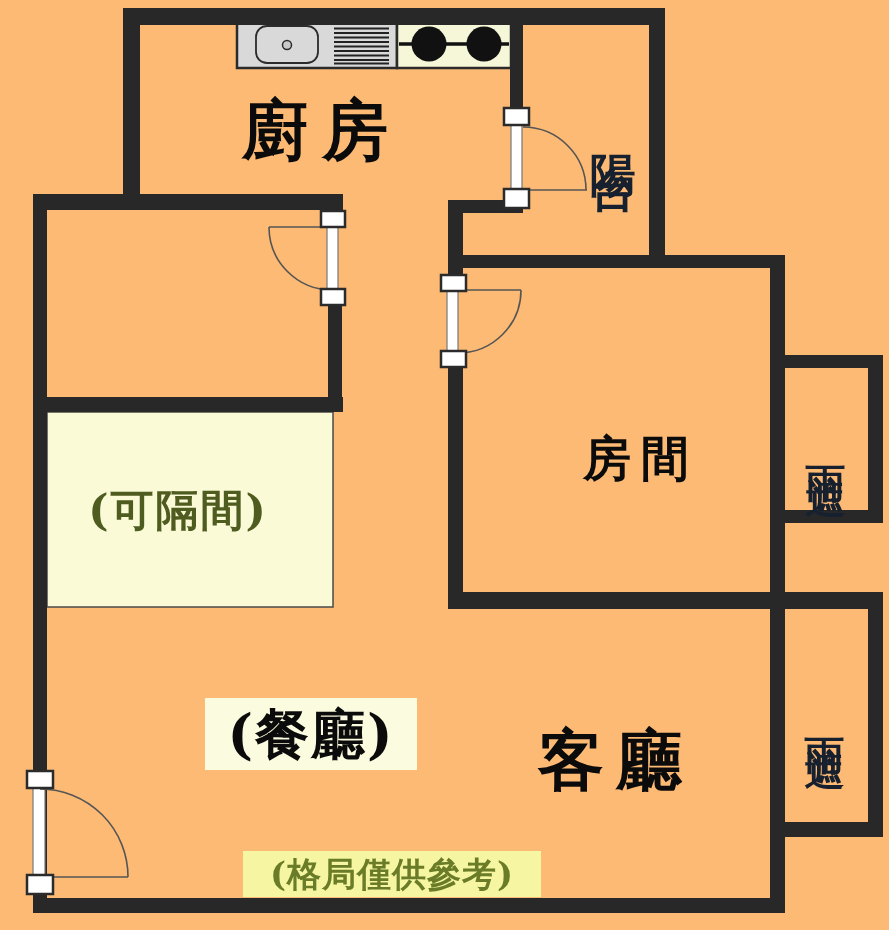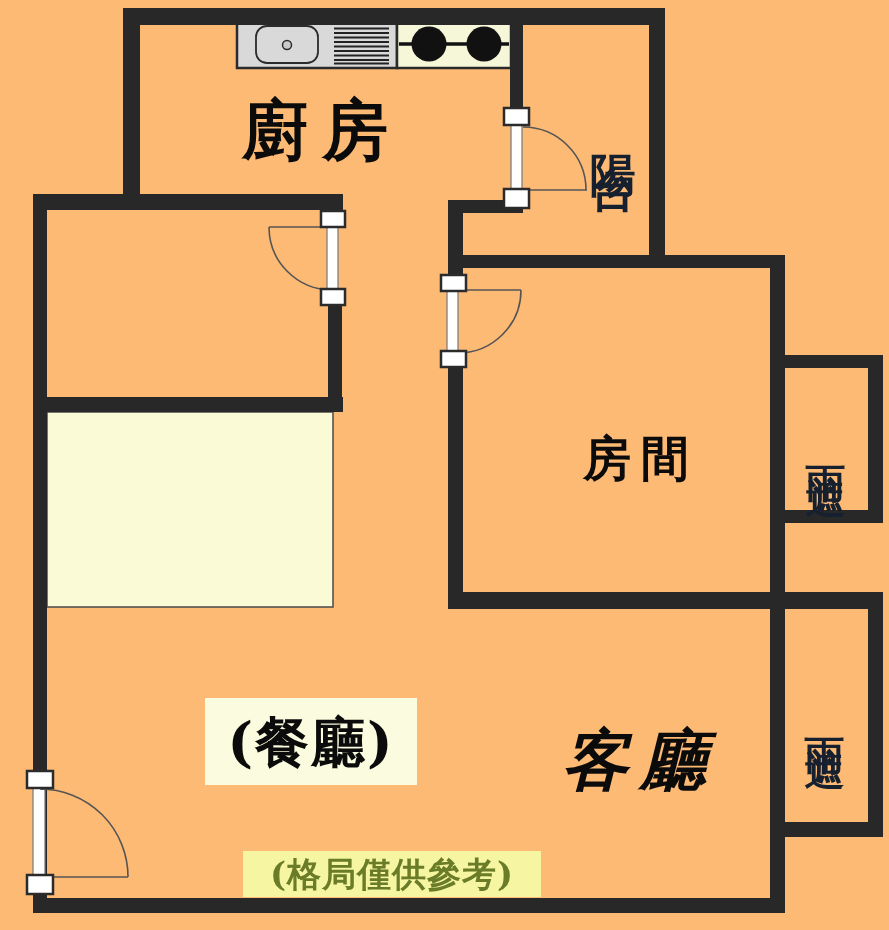--- a/index.html
+++ b/index.html
@@ -20,26 +20,26 @@
   }
   .v-label{
     writing-mode:vertical-rl;
     text-orientation:upright;
     color:#16202e;
     letter-spacing:10px;
   }
   .kitchen-label{left:172px;top:85px;width:300px;height:90px;font-size:66px;letter-spacing:14px;}
   .bathroom-label{left:10px;top:270px;width:300px;height:90px;font-size:66px;letter-spacing:14px;}
   .bedroom-label{left:491px;top:413px;width:300px;height:90px;font-size:48px;letter-spacing:10px;}
-  .living-label{left:490px;top:715px;width:300px;height:90px;font-size:66px;letter-spacing:12px;font-style:italic;}
+  .living-label{left:466px;top:715px;width:300px;height:90px;font-size:66px;letter-spacing:12px;}
   .balcony-label{left:579px;top:58px;width:70px;height:140px;font-size:46px;}
   .rain1-label{left:791px;top:380px;width:70px;height:128px;font-size:40px;}
   .rain2-label{left:790px;top:652px;width:70px;height:128px;font-size:40px;}
   .partition-label{left:28px;top:481px;width:300px;height:58px;font-size:43px;color:#4f5c20;letter-spacing:2px;}
-  .dining-label{left:205px;top:698px;width:212px;height:87px;font-size:54px;background:#fbfbdf;letter-spacing:2px;text-align:center;}
+  .dining-label{left:205px;top:698px;width:212px;height:72px;font-size:54px;background:#fbfbdf;letter-spacing:2px;text-align:center;}
   .disclaimer-label{left:243px;top:851px;width:298px;height:46px;font-size:34px;color:#6b7c28;background:#f6f6a2;letter-spacing:1px;}
   .wall{fill:#282828;}
   .post{fill:#ffffff;stroke:#2b2b2b;stroke-width:2.5;}
   .leafframe{fill:#ffffff;stroke:#777;stroke-width:1.2;}
   .swing{fill:none;stroke:#555;stroke-width:1.6;}
   .leafline{stroke:#555;stroke-width:1.6;}
 </style>
 </head>
 <body>
 
@@ -125,20 +125,21 @@
       <rect class="leafframe" x="33" y="788" width="12" height="88"></rect>
       <line class="leafline" x1="40" y1="877" x2="128" y2="877"></line>
       <path class="swing" d="M 40 789 A 88 88 0 0 1 128 877"></path>
       <rect class="post" x="27" y="771" width="26" height="17"></rect>
       <rect class="post" x="27" y="875" width="26" height="19"></rect>
     </g>
   </svg>
 
   <div class="label kitchen-label">廚房</div>
   <div class="label v-label balcony-label">陽台</div>
+  <div class="label partition-label">(可隔間)</div>
   <div class="label bedroom-label">房間</div>
   <div class="label v-label rain1-label">雨遮</div>
   <div class="label dining-label">(餐廳)</div>
   <div class="label living-label">客廳</div>
   <div class="label v-label rain2-label">雨遮</div>
   <div class="label disclaimer-label">(格局僅供參考)</div>
 
 </div>
 
 </body></html>

